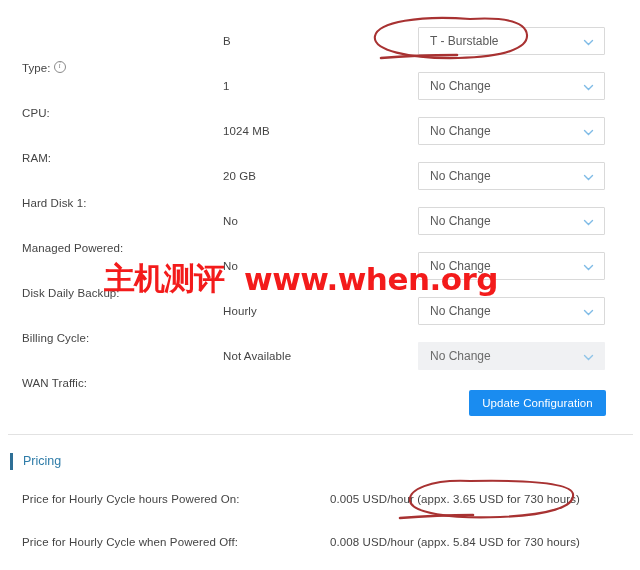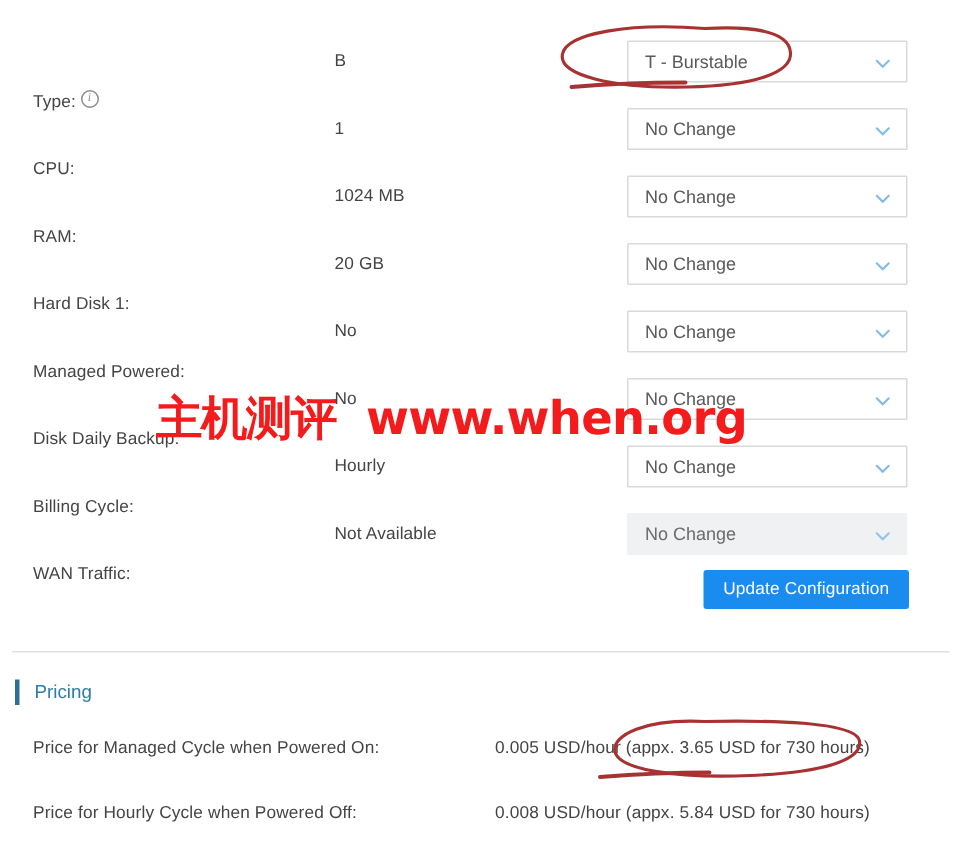--- a/index.html
+++ b/index.html
@@ -121,21 +121,21 @@
     top: 9px;
     width: 11px;
     height: 11px;
   }
   .chev svg { display: block; }
 
   
   .update-btn {
     position: absolute;
     left: 469px;
-    top: 380px;
+    top: 390px;
     width: 137px;
     height: 26px;
     background: #1a8cf0;
     border: none;
     border-radius: 2px;
     color: #ffffff;
     font-size: 11.5px;
     font-family: "Liberation Sans", sans-serif;
     letter-spacing: 0.1px;
     cursor: pointer;
@@ -357,21 +357,21 @@
   <button class="update-btn">Update Configuration</button>
 
   <div class="divider"></div>
 
   <div class="pricing-head">
     <div class="pricing-bar"></div>
     <div class="pricing-title">Pricing</div>
   </div>
 
   <div class="price-row" style="top:490px;">
-    <div class="price-label">Price for Managed Cycle when Powered On:</div>
+    <div class="price-label">Price for Hourly Cycle hours Powered On:</div>
     <div class="price-value">0.005 USD/hour (appx. 3.65 USD for 730 hours)</div>
   </div>
 
   <div class="price-row" style="top:533px;">
     <div class="price-label">Price for Hourly Cycle when Powered Off:</div>
     <div class="price-value">0.008 USD/hour (appx. 5.84 USD for 730 hours)</div>
   </div>
 
   <div class="watermark">
     <span class="wm-cn">主机测评</span><span class="wm-en">www.when.org</span>

